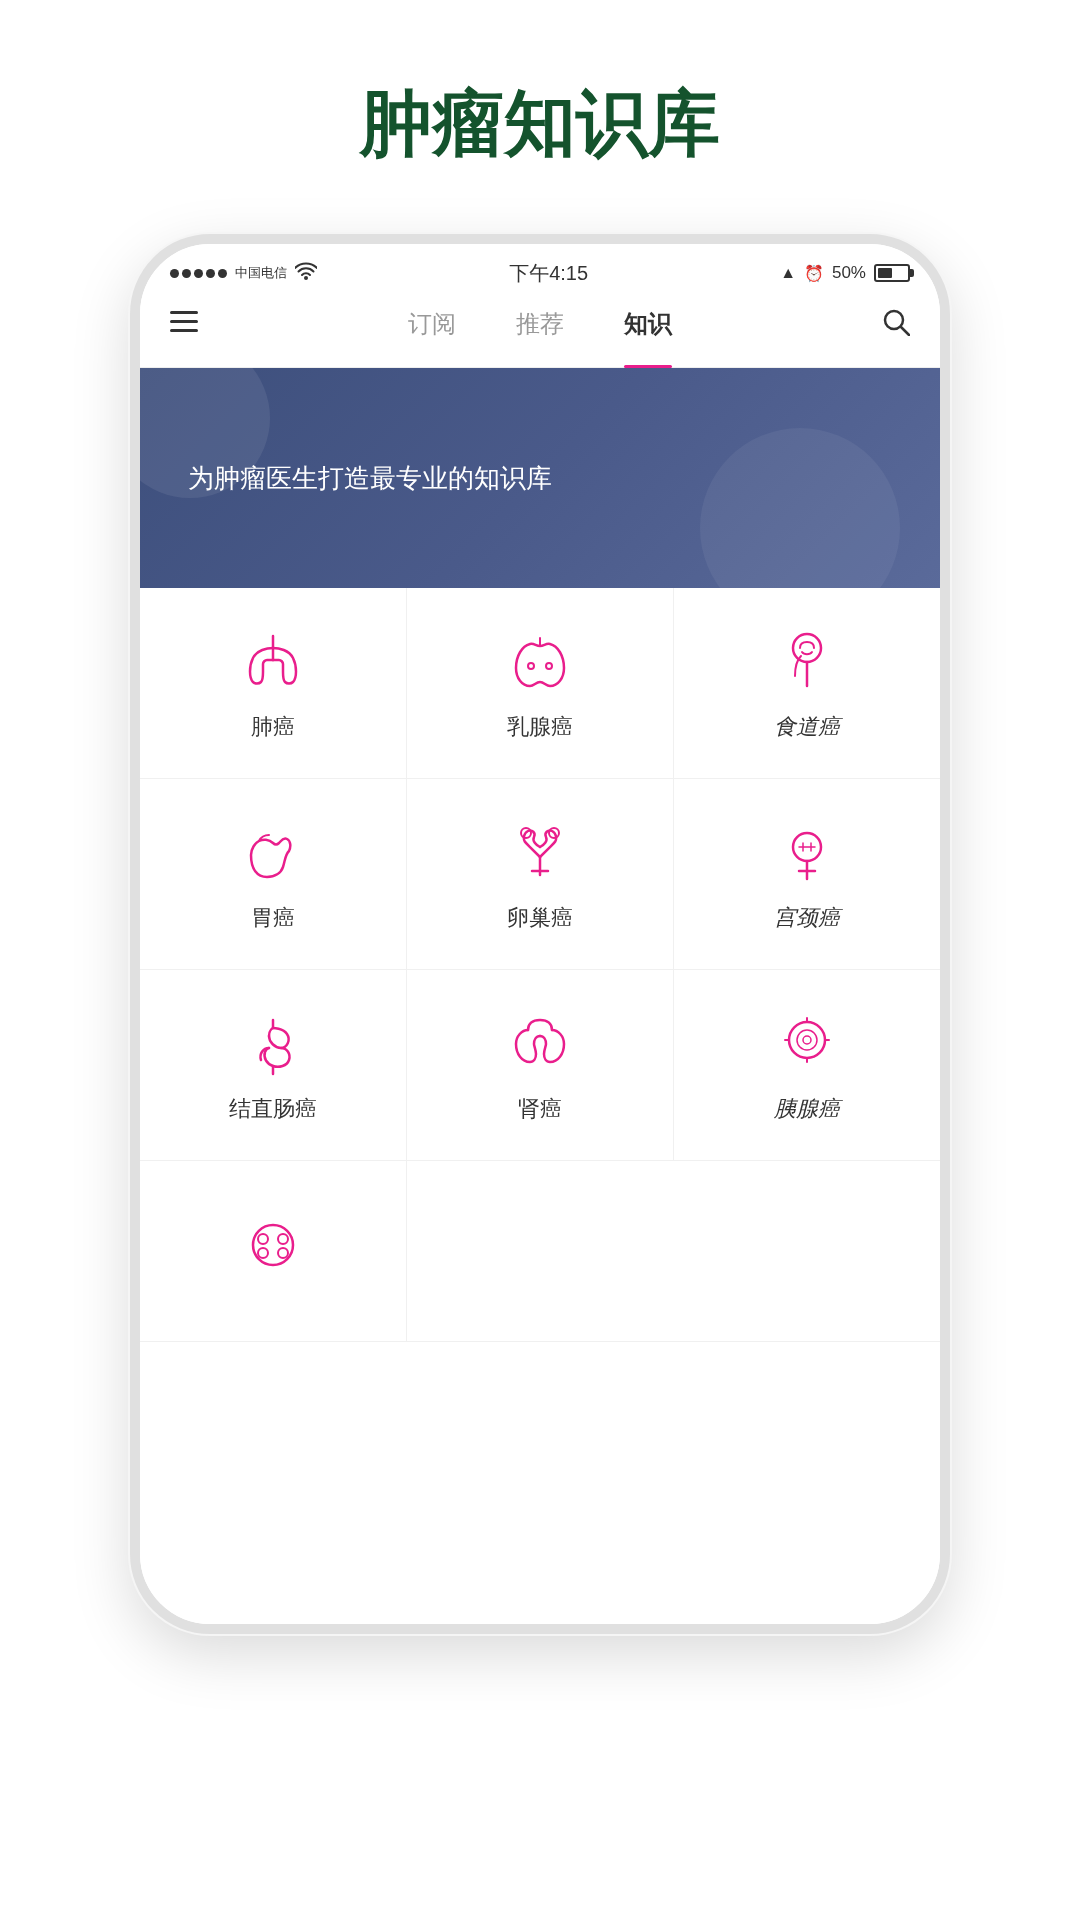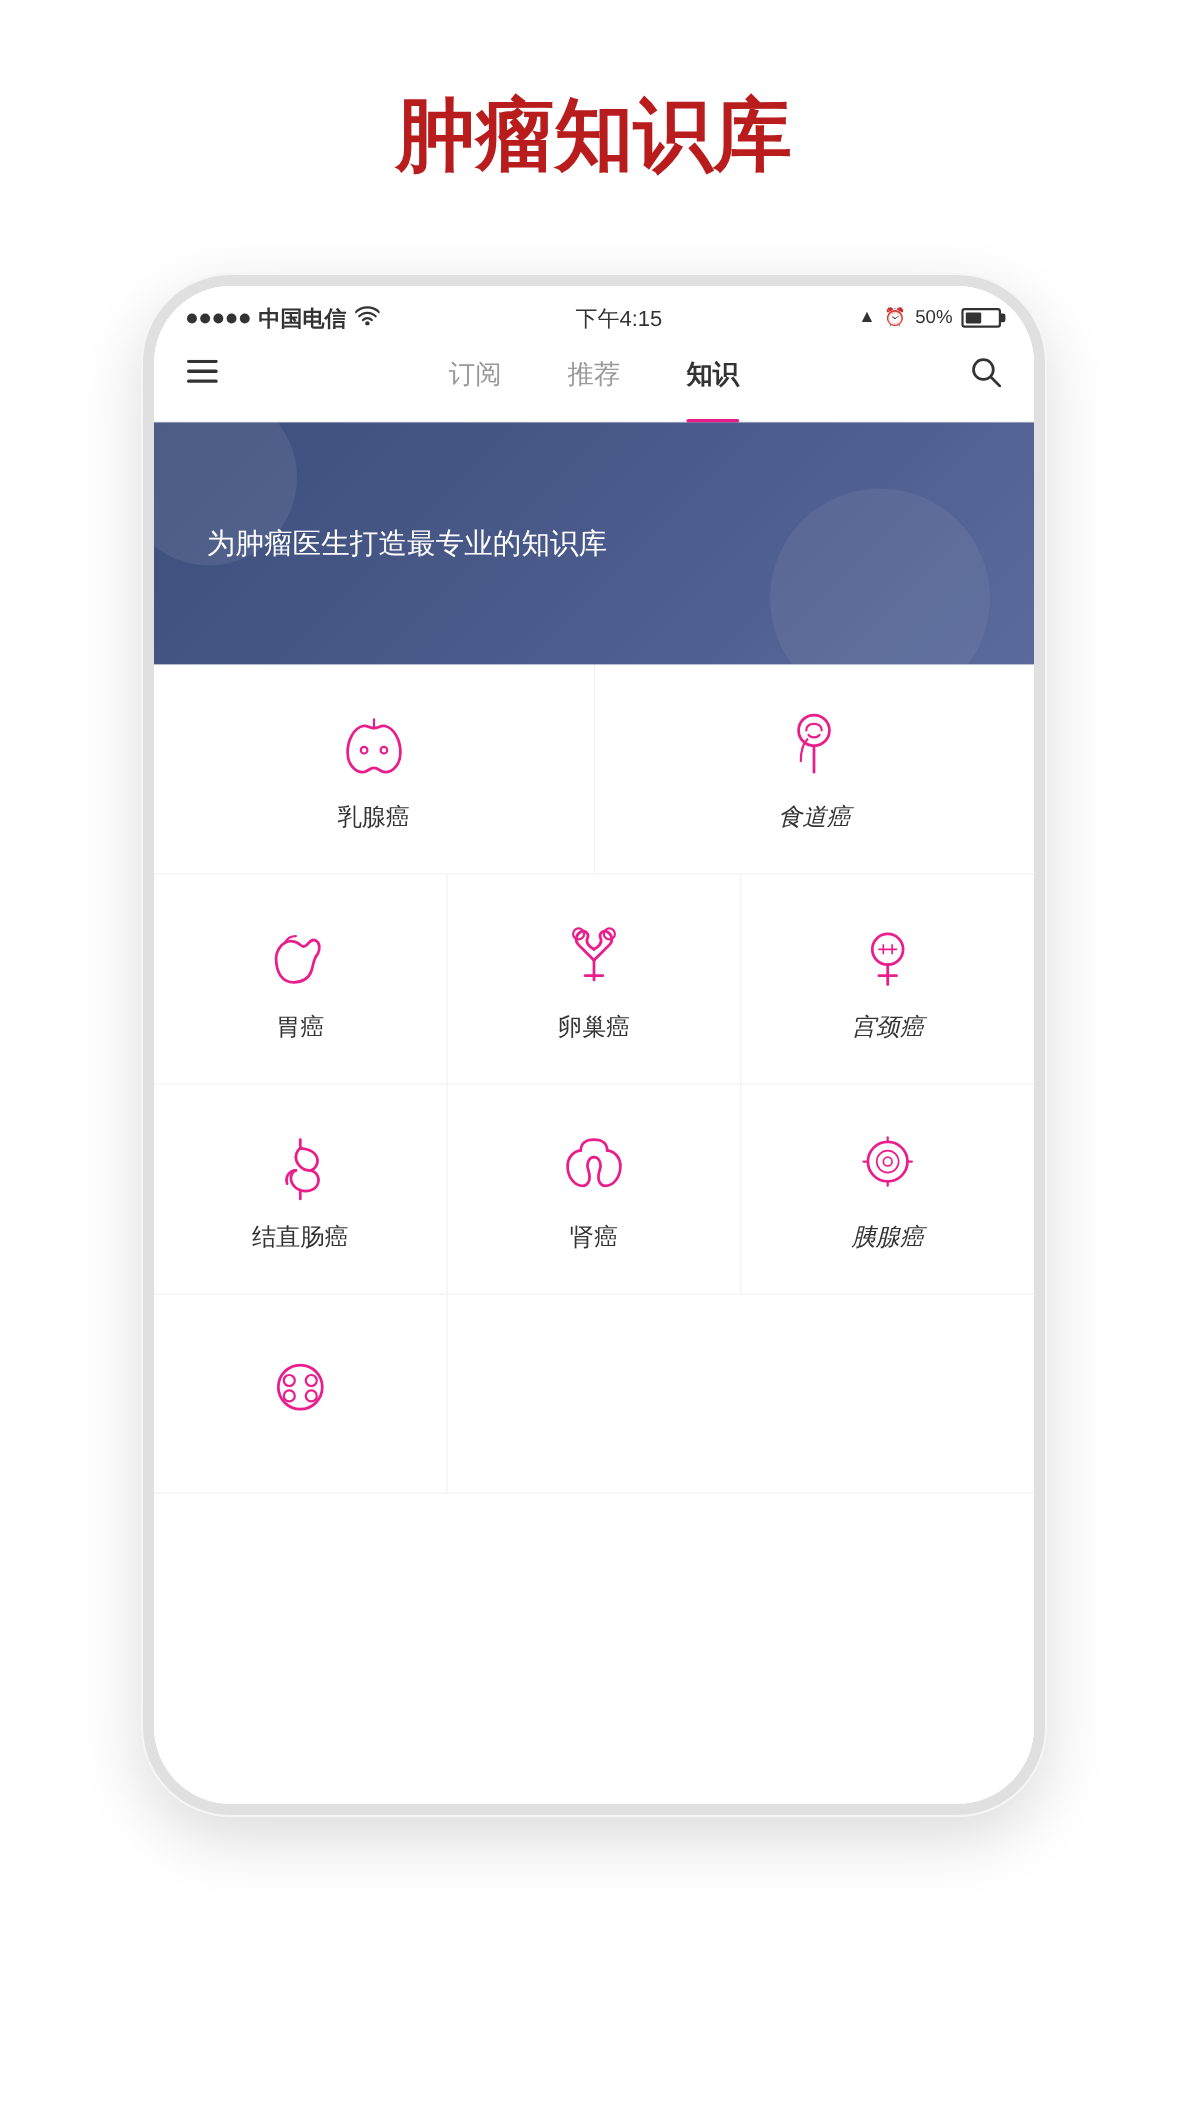--- a/index.html
+++ b/index.html
@@ -17,23 +17,23 @@
     
     .page-header {
       width: 100%;
       text-align: center;
       padding-top: 80px;
       padding-bottom: 40px;
     }
     .page-title {
       font-size: 72px;
       font-weight: 700;
-      color: #b91c1c;
+      color: #14532d;
       line-height: 1.2;
-      margin-bottom: 24px;
+      margin-bottom: 8px;
     }
     .page-subtitle {
       font-size: 48px;
       color: #555;
       font-weight: 400;
     }
 
     
     .phone-wrapper {
       position: relative;
@@ -71,23 +71,22 @@
     }
     .signal-dots {
       display: flex; gap: 3px;
     }
     .signal-dot {
       width: 9px; height: 9px;
       border-radius: 50%;
       background: #333;
     }
     .carrier-name {
-      font-size: 20px;
-      color: #333;
-      font-weight: bold;
+      font-size: 13px;
+      color: #333;
     }
     .wifi-icon {
       font-size: 18px;
     }
     .status-center {
       font-size: 20px;
       color: #333;
       font-weight: 500;
     }
     .status-right {
@@ -310,20 +309,28 @@
 
     <div class="banner">
       <span class="banner-text">为肿瘤医生打造最专业的知识库</span>
     </div>
 
     <div class="cancer-grid">
 
       <div class="grid-row">
         <div class="grid-cell">
           <svg class="icon-svg" viewBox="0 0 68 68" fill="none" xmlns="http://www.w3.org/2000/svg">
+            <path d="M34 8 C34 8 34 28 34 32" stroke="#e91e8c" stroke-width="2.5" stroke-linecap="round"></path>
+            <path d="M34 20 C28 20 18 22 14 30 C10 38 10 50 14 54 C16 56 20 56 22 54 C24 52 24 48 24 44 L24 36 C24 34 26 32 28 32 L34 32" stroke="#e91e8c" stroke-width="2.5" stroke-linecap="round" fill="none"></path>
+            <path d="M34 20 C40 20 50 22 54 30 C58 38 58 50 54 54 C52 56 48 56 46 54 C44 52 44 48 44 44 L44 36 C44 34 42 32 40 32 L34 32" stroke="#e91e8c" stroke-width="2.5" stroke-linecap="round" fill="none"></path>
+          </svg>
+          <span class="cell-label">肺癌</span>
+        </div>
+        <div class="grid-cell">
+          <svg class="icon-svg" viewBox="0 0 68 68" fill="none" xmlns="http://www.w3.org/2000/svg">
             <path d="M10 40 C10 28 16 18 24 16 C28 15 30 18 34 18 C38 18 40 15 44 16 C52 18 58 28 58 40 C58 50 52 58 44 58 C40 58 38 54 34 54 C30 54 28 58 24 58 C16 58 10 50 10 40Z" stroke="#e91e8c" stroke-width="2.5" fill="none"></path>
             <path d="M34 18 L34 10" stroke="#e91e8c" stroke-width="2" stroke-linecap="round"></path>
             <circle cx="25" cy="38" r="3" stroke="#e91e8c" stroke-width="2" fill="none"></circle>
             <circle cx="43" cy="38" r="3" stroke="#e91e8c" stroke-width="2" fill="none"></circle>
           </svg>
           <span class="cell-label">乳腺癌</span>
         </div>
         <div class="grid-cell">
           <svg class="icon-svg" viewBox="0 0 68 68" fill="none" xmlns="http://www.w3.org/2000/svg">
             <circle cx="34" cy="20" r="14" stroke="#e91e8c" stroke-width="2.5" fill="none"></circle>

